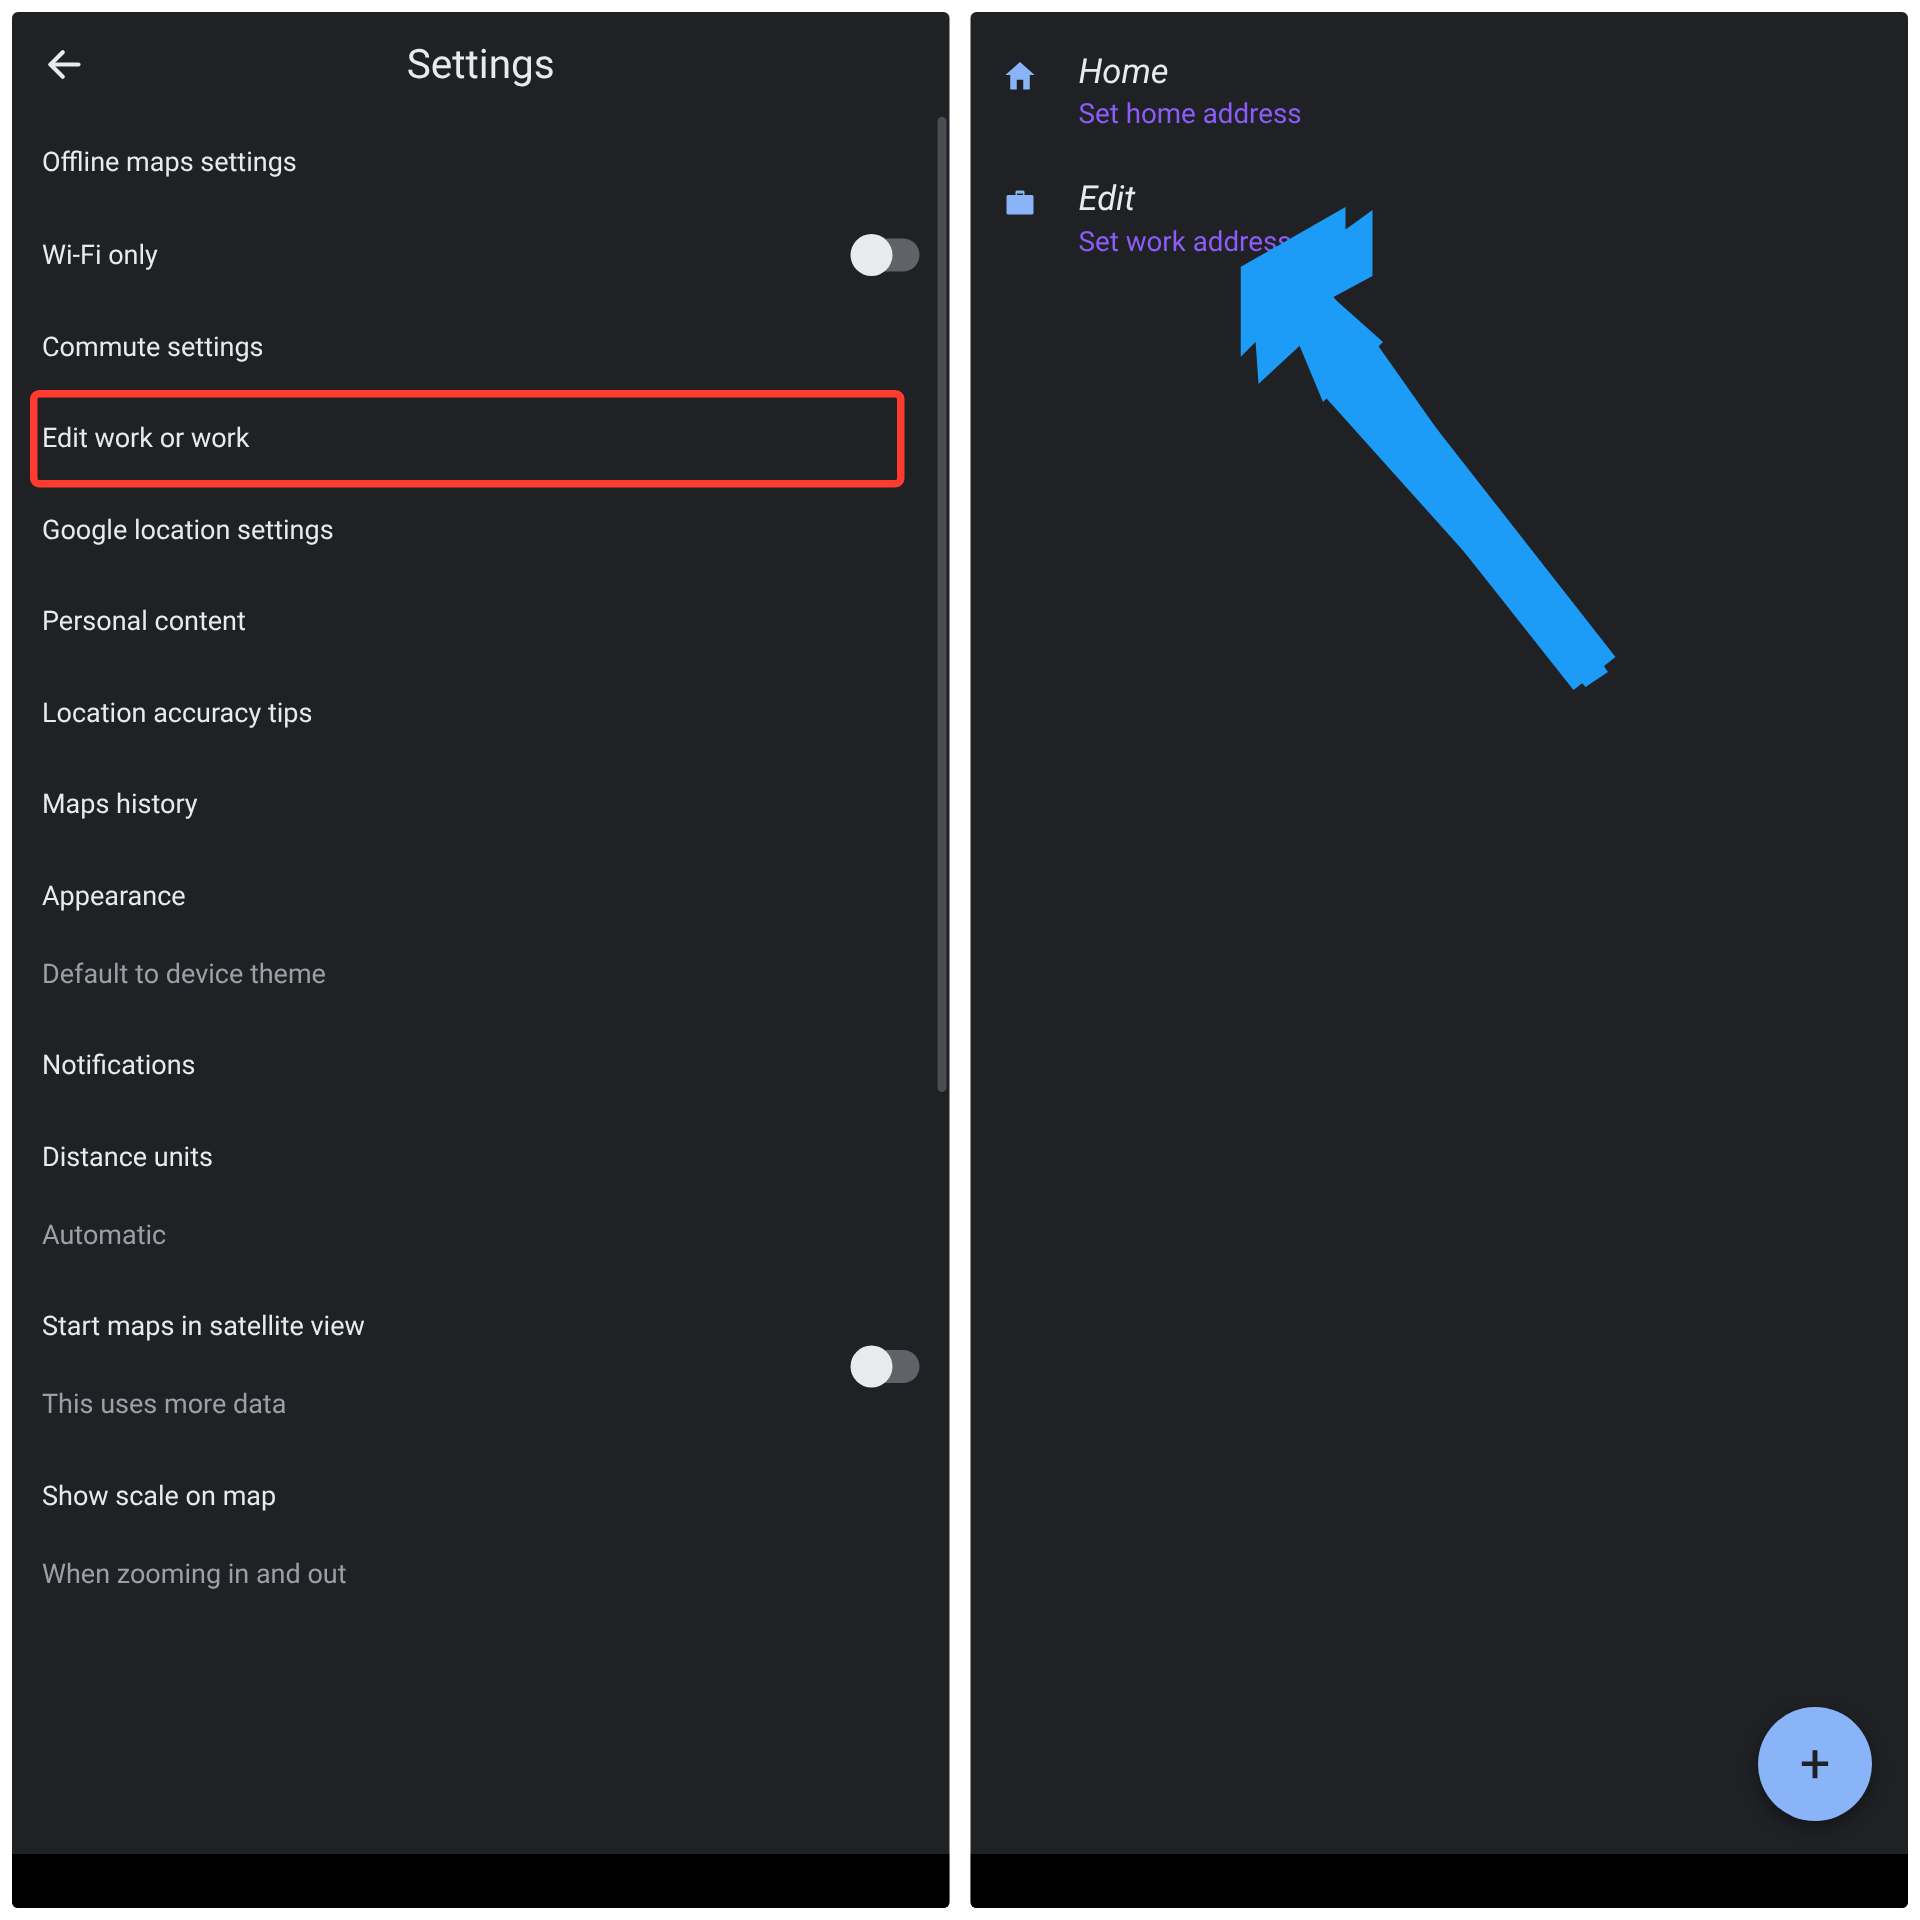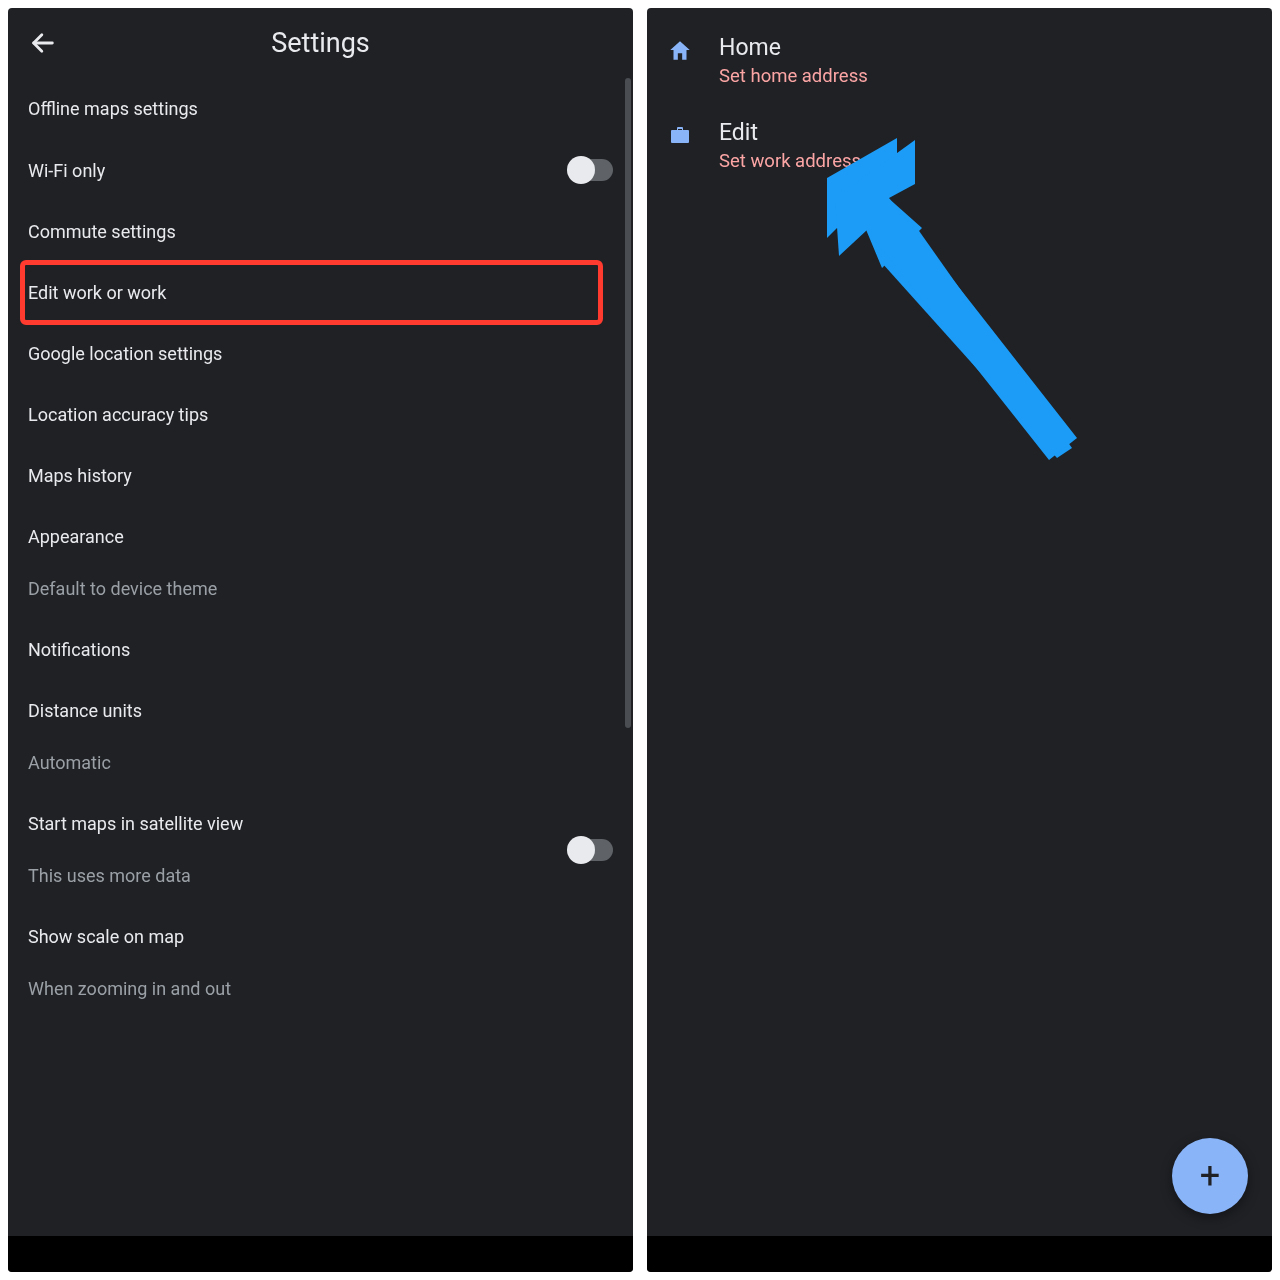--- a/index.html
+++ b/index.html
@@ -134,24 +134,25 @@
     color: #8ab4f8;
   }
   .labelled-text {
     display: flex;
     flex-direction: column;
     gap: 4px;
   }
   .labelled-title {
     font-size: 23px;
     color: #e8eaed;
+    font-style: italic;
   }
   .labelled-sub {
     font-size: 18.5px;
-    color: #fca5a5;
+    color: #8b5cf6;
     text-align: center;
   }
   .fab {
     position: absolute;
     right: 24px;
     bottom: 58px;
     width: 76px;
     height: 76px;
     background: #8ab4f8;
     border-radius: 50%;
@@ -220,20 +221,25 @@
             <span class="setting-label">Edit work or work</span>
           </div>
       </div>
 
       <div class="setting-item">
         <div class="setting-text">
             <span class="setting-label">Google location settings</span>
           </div>
       </div>
 
+      <div class="setting-item">
+        <div class="setting-text">
+            <span class="setting-label">Personal content</span>
+          </div>
+      </div>
 
       <div class="setting-item">
         <div class="setting-text">
             <span class="setting-label">Location accuracy tips</span>
           </div>
       </div>
 
       <div class="setting-item">
         <div class="setting-text">
             <span class="setting-label">Maps history</span>

